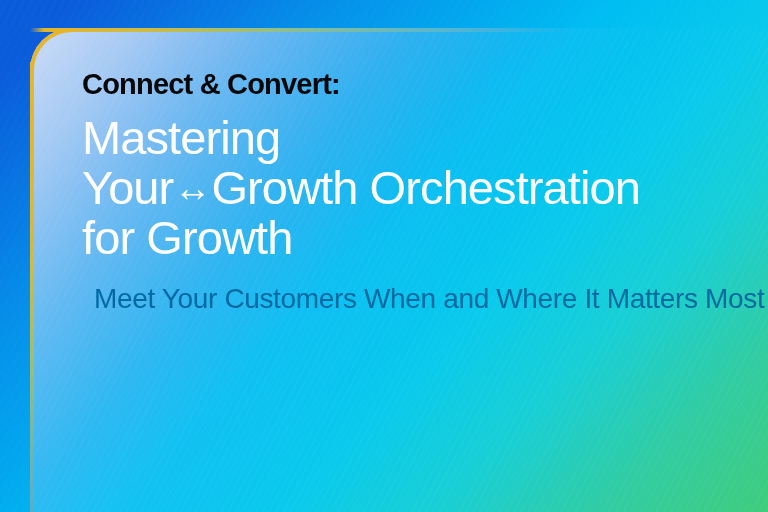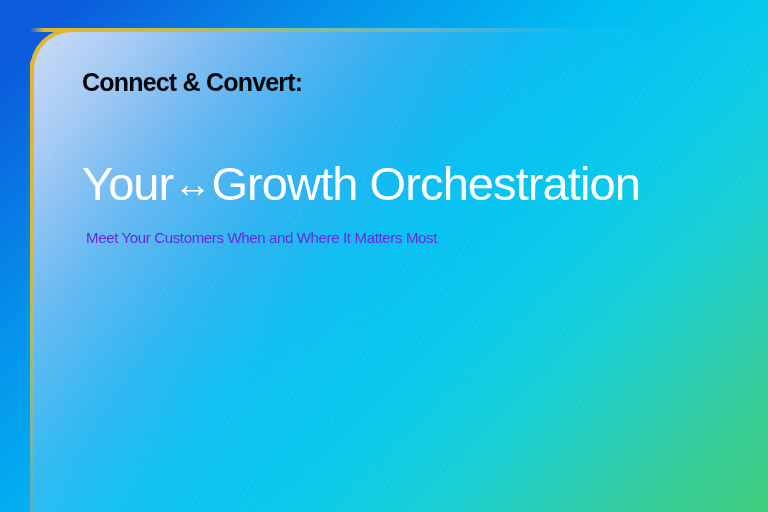--- a/index.html
+++ b/index.html
@@ -133,21 +133,21 @@
 
   
   .content {
     position: absolute;
     left: 82px;
     top: 70px;
     width: 660px;
   }
 
   .eyebrow {
-    font-size: 25px;
+    font-size: 29px;
     font-weight: 700;
     color: #060708;
     letter-spacing: -0.8px;
     line-height: 1.0;
     margin: 0 0 14px 0;
     white-space: nowrap;
   }
 
   .headline {
     font-size: 47px;
@@ -158,24 +158,24 @@
     margin: 0;
     max-width: 650px;
   }
   .headline .arrow {
     font-size: 38px;
     vertical-align: 3px;
     letter-spacing: 0;
   }
 
   .subtitle {
-    margin: 20px 0 0 4px;
-    font-size: 15px;
+    margin: 20px 0 0 12px;
+    font-size: 28px;
     font-weight: 400;
-    color: #6d28d9;
+    color: #0369a1;
     letter-spacing: -0.35px;
     line-height: 1.2;
     white-space: nowrap;
   }
 </style>
 </head>
 <body>
 
 <div id="slide">
 
@@ -189,20 +189,21 @@
 
   <div class="stroke-top"></div>
   <div class="stroke-left"></div>
   <div class="stroke-corner"></div>
 
   <div class="content">
 
     <p class="eyebrow">Connect &amp; Convert:</p>
 
     <h1 class="headline">
-      <br>
+      <span>Mastering</span><br>
       <span>Your</span><span class="arrow">↔</span><span>Growth Orchestration</span><br>
+      <span>for Growth</span>
     </h1>
 
     <p class="subtitle">Meet Your Customers When and Where It Matters Most</p>
   </div>
 
 </div>
 
 </body></html>

